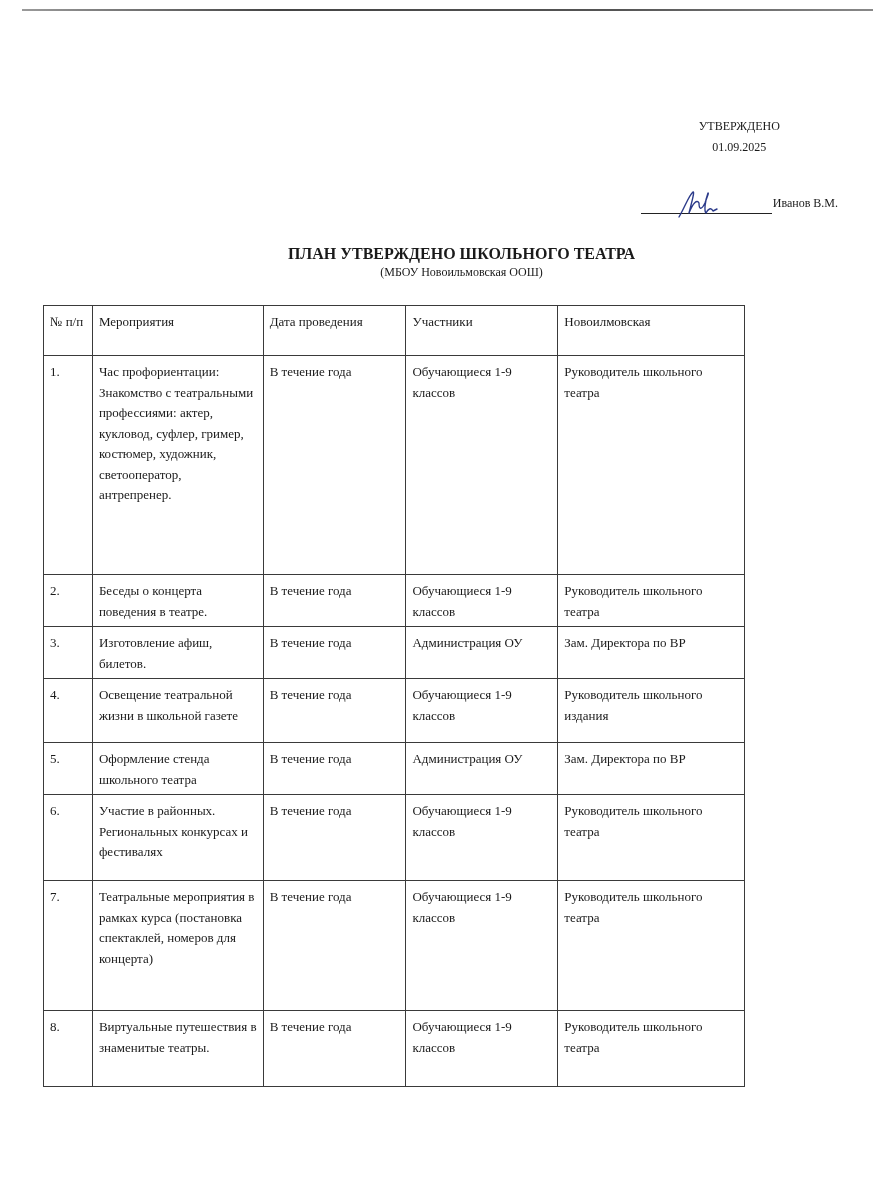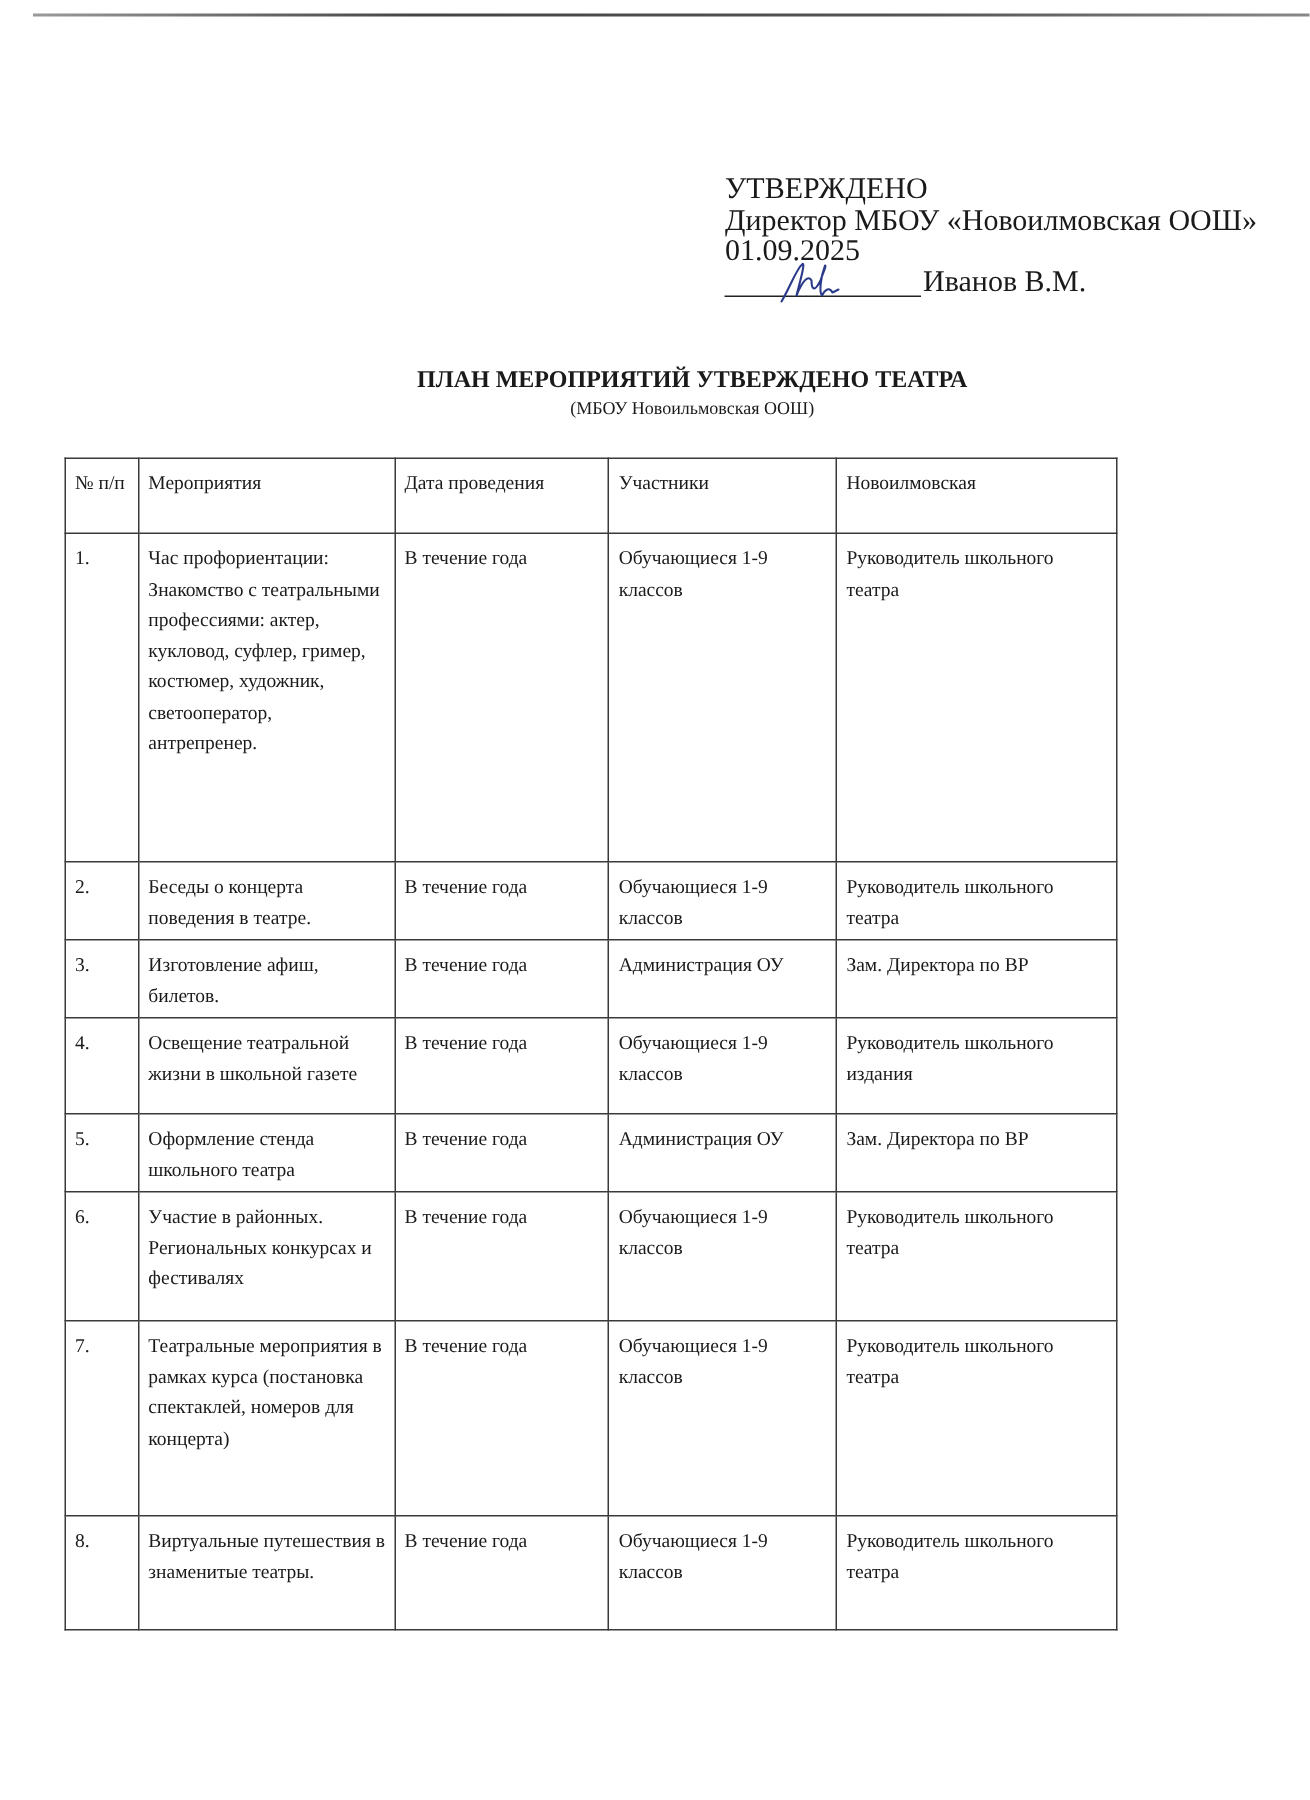--- a/index.html
+++ b/index.html
@@ -6,24 +6,24 @@
     body {
       width: 873px; height: 1200px; background: #ffffff; position: relative;
       font-family: "Liberation Serif", "DejaVu Serif", serif; color: #1a1a1a;
       overflow: hidden;
     }
     .scan-edge {
       position: absolute; left: 22px; top: 9px; width: 851px; height: 2px;
       background: linear-gradient(to right, #9a9a9a, #444 30%, #555 70%, #888);
     }
     .approval {
-      position: absolute; right: 35px; top: 116px; text-align: left;
-      font-size: 20px; line-height: 20.5px;
+      position: absolute; right: 35px; top: 116px; text-align: center;
+      font-size: 12px; line-height: 20.5px;
     }
-    .approval .sign-line { display: inline-flex; align-items: flex-end; }
+    .approval .sign-line { display: inline-flex; align-items: flex-end; margin-top: 36px; }
     .approval .underline {
       display: inline-block; width: 131px; border-bottom: 1px solid #222;
       position: relative; height: 18px; margin-right: 1px;
     }
     .approval .signature { position: absolute; left: 34px; top: -6px; }
     .title-block { position: absolute; left: 0; width: 873px; top: 244px; text-align: center; }
     .doc-title { font-weight: bold; font-size: 16px; line-height: 19px; margin-left: 50px; }
     .doc-subtitle { font-size: 12px; line-height: 19px; margin-left: 50px; }
     table.plan {
       position: absolute; left: 43px; top: 305px; width: 702px;
@@ -45,34 +45,33 @@
     tr.h-r7 { height: 130px; }
     tr.h-r8 { height: 76px; }
   </style>
 </head>
 <body>
 
 <div class="scan-edge"></div>
 
 <div class="approval">
   <div>УТВЕРЖДЕНО</div>
-  <div>Директор МБОУ «Новоилмовская ООШ»</div>
   <div>01.09.2025</div>
   <div class="sign-line">
     <span class="underline">
       <svg class="signature" width="48" height="30" viewBox="0 0 48 30">
         <path d="M4 28 C 10 18, 14 6, 18 3 C 20 2, 16 16, 14 24 C 18 14, 22 10, 24 14 C 24 20, 26 22, 30 14 C 32 8, 34 4, 33 4 C 30 12, 29 22, 31 24 C 33 20, 36 18, 38 22 L 42 20" fill="none" stroke="#2b3a8a" stroke-width="1.4" stroke-linecap="round" stroke-linejoin="round"></path>
       </svg>
     </span>
       <span>Иванов В.М.</span>
   </div>
 </div>
 
 <div class="title-block">
-  <div class="doc-title">ПЛАН МЕРОПРИЯТИЙ УТВЕРЖДЕНО ТЕАТРА</div>
+  <div class="doc-title">ПЛАН УТВЕРЖДЕНО ШКОЛЬНОГО ТЕАТРА</div>
   <div class="doc-subtitle">(МБОУ Новоильмовская ООШ)</div>
 </div>
 
 <table class="plan">
   <colgroup>
       <col class="c1">
       <col class="c2">
       <col class="c3">
       <col class="c4">
       <col class="c5">

